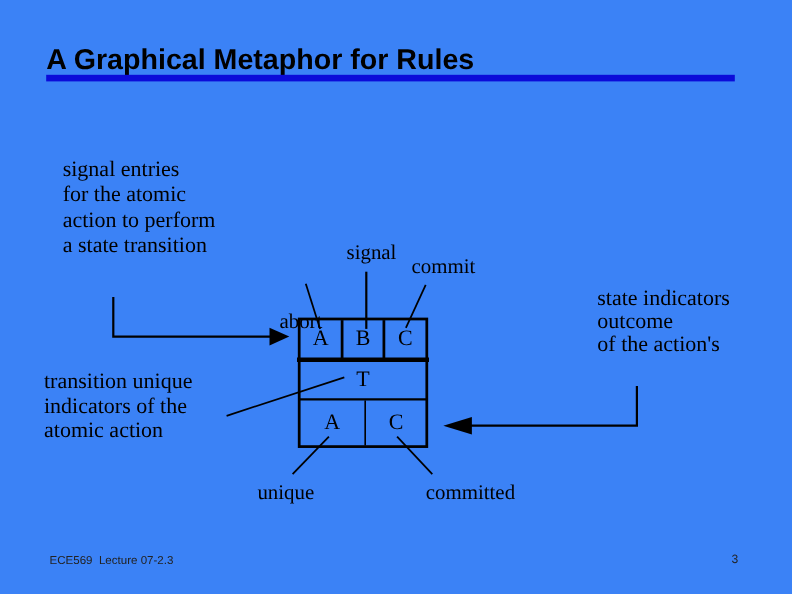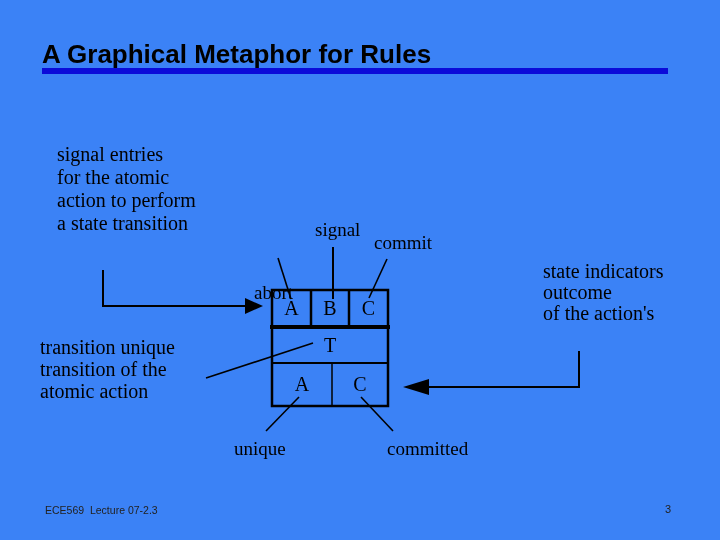--- a/index.html
+++ b/index.html
@@ -82,21 +82,21 @@
 
   <div class="abs note note-signal">
     <div class="nline">signal entries</div>
     <div class="nline">for the atomic</div>
     <div class="nline">action to perform</div>
     <div class="nline">a state transition</div>
   </div>
 
   <div class="abs note note-identifier">
     <div class="nline">transition unique</div>
-    <div class="nline">transition of the</div>
+    <div class="nline">indicators of the</div>
     <div class="nline">atomic action</div>
   </div>
 
   <div class="abs note note-state">
     <div class="nline">state indicators</div>
     <div class="nline">outcome</div>
     <div class="nline">of the action's</div>
   </div>
 
   <div class="abs dlabel lbl-abort">abort</div>

